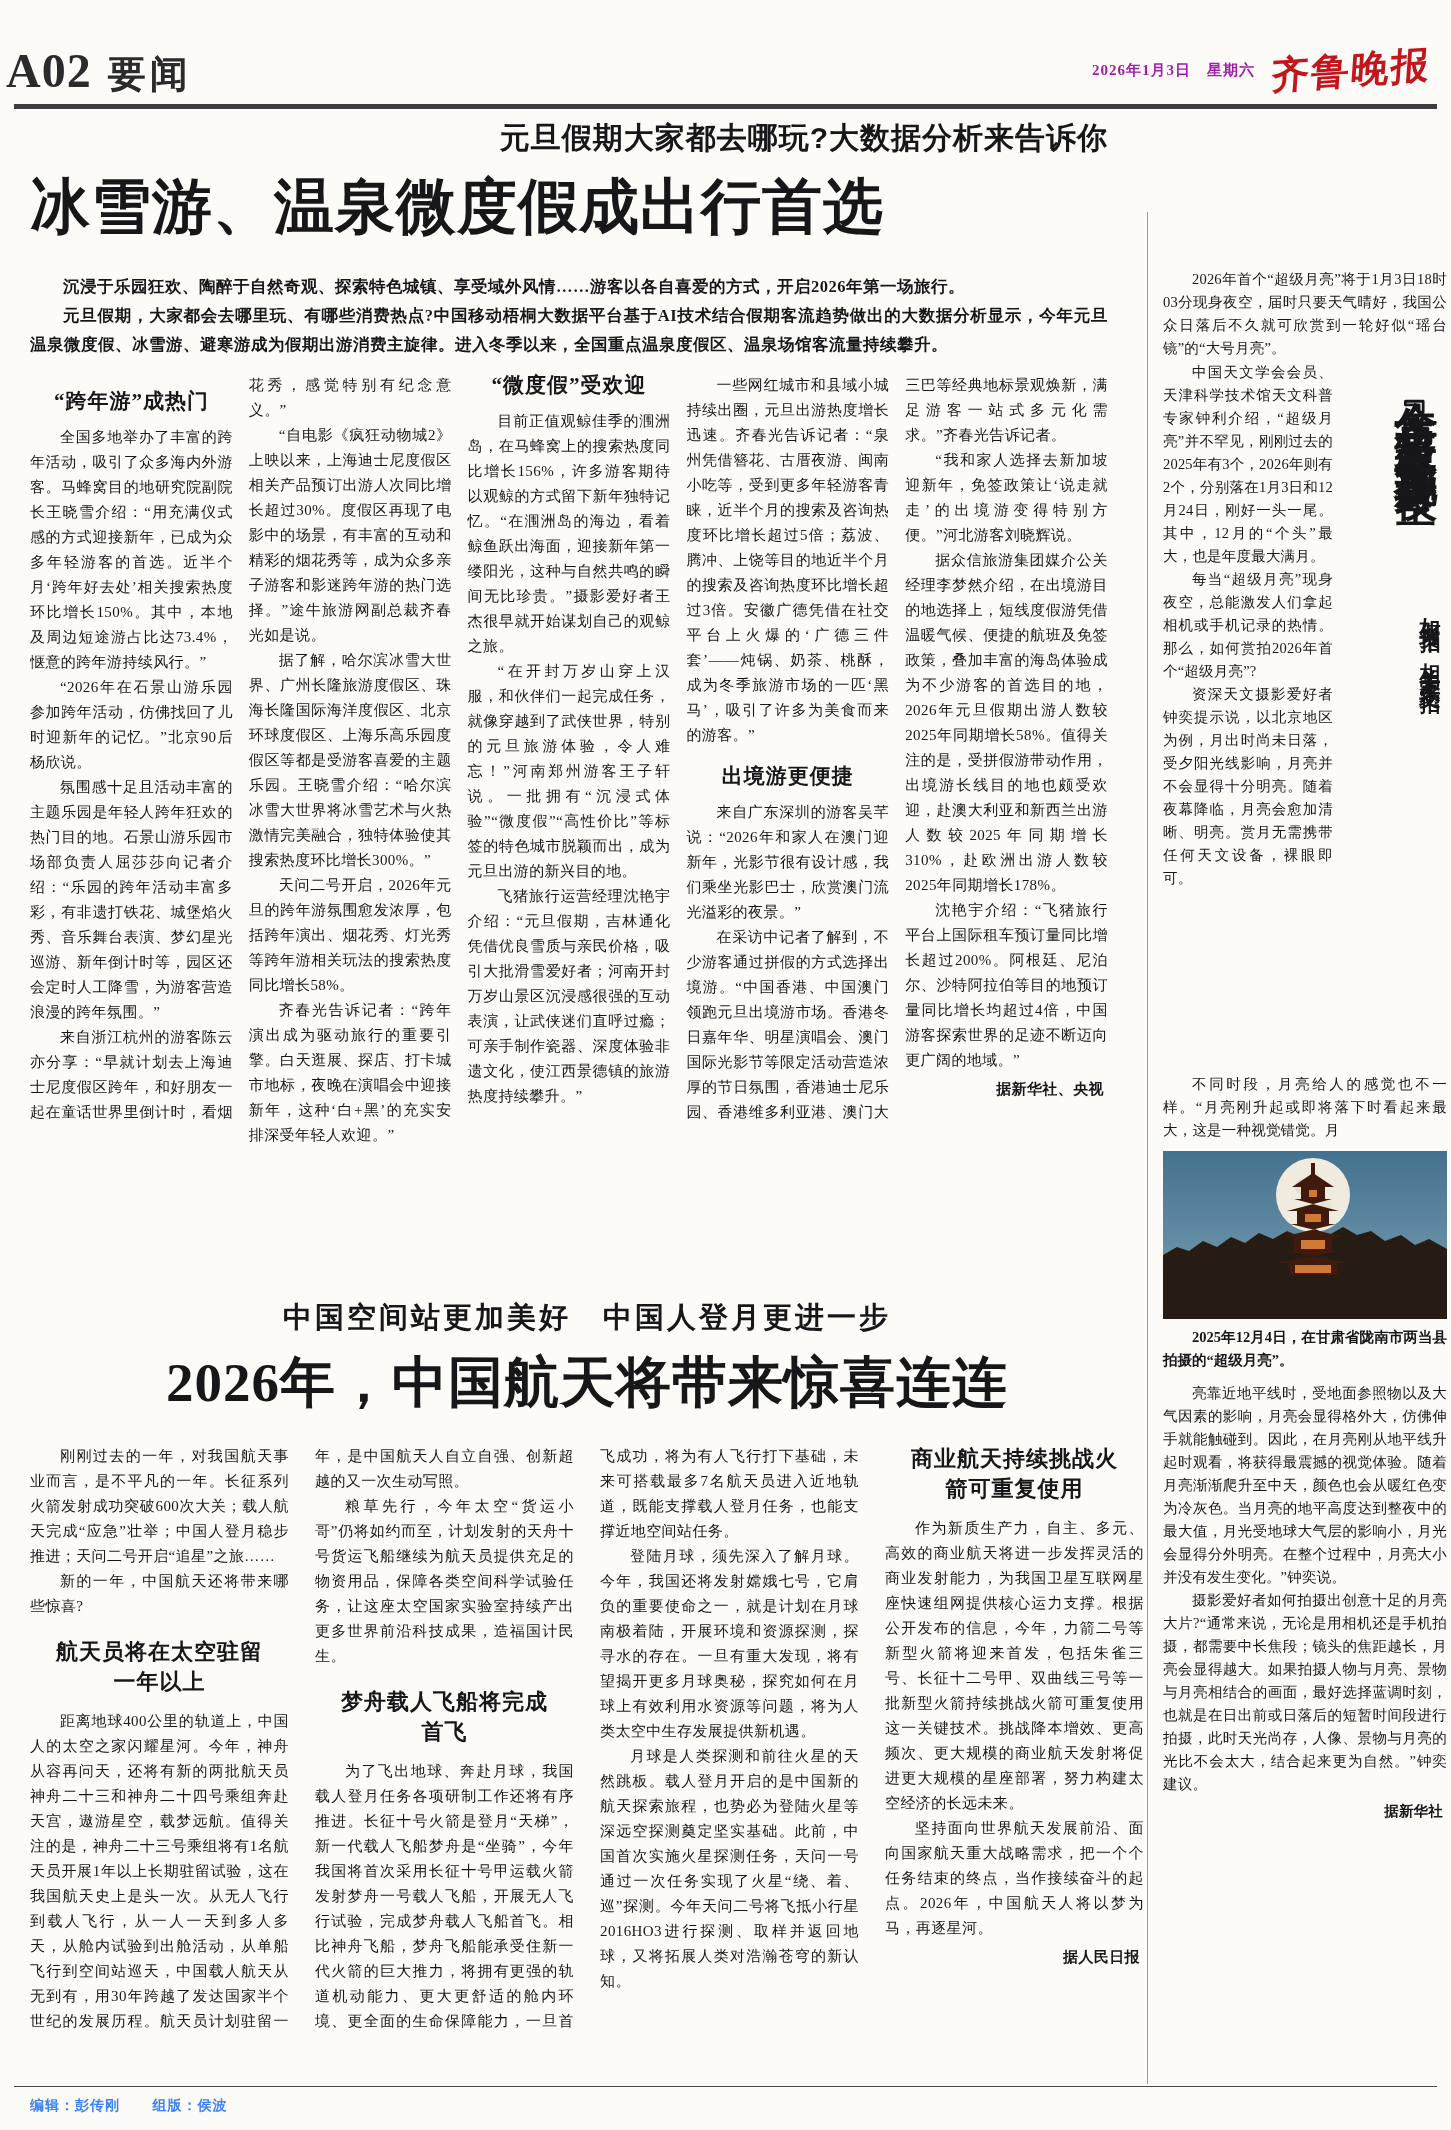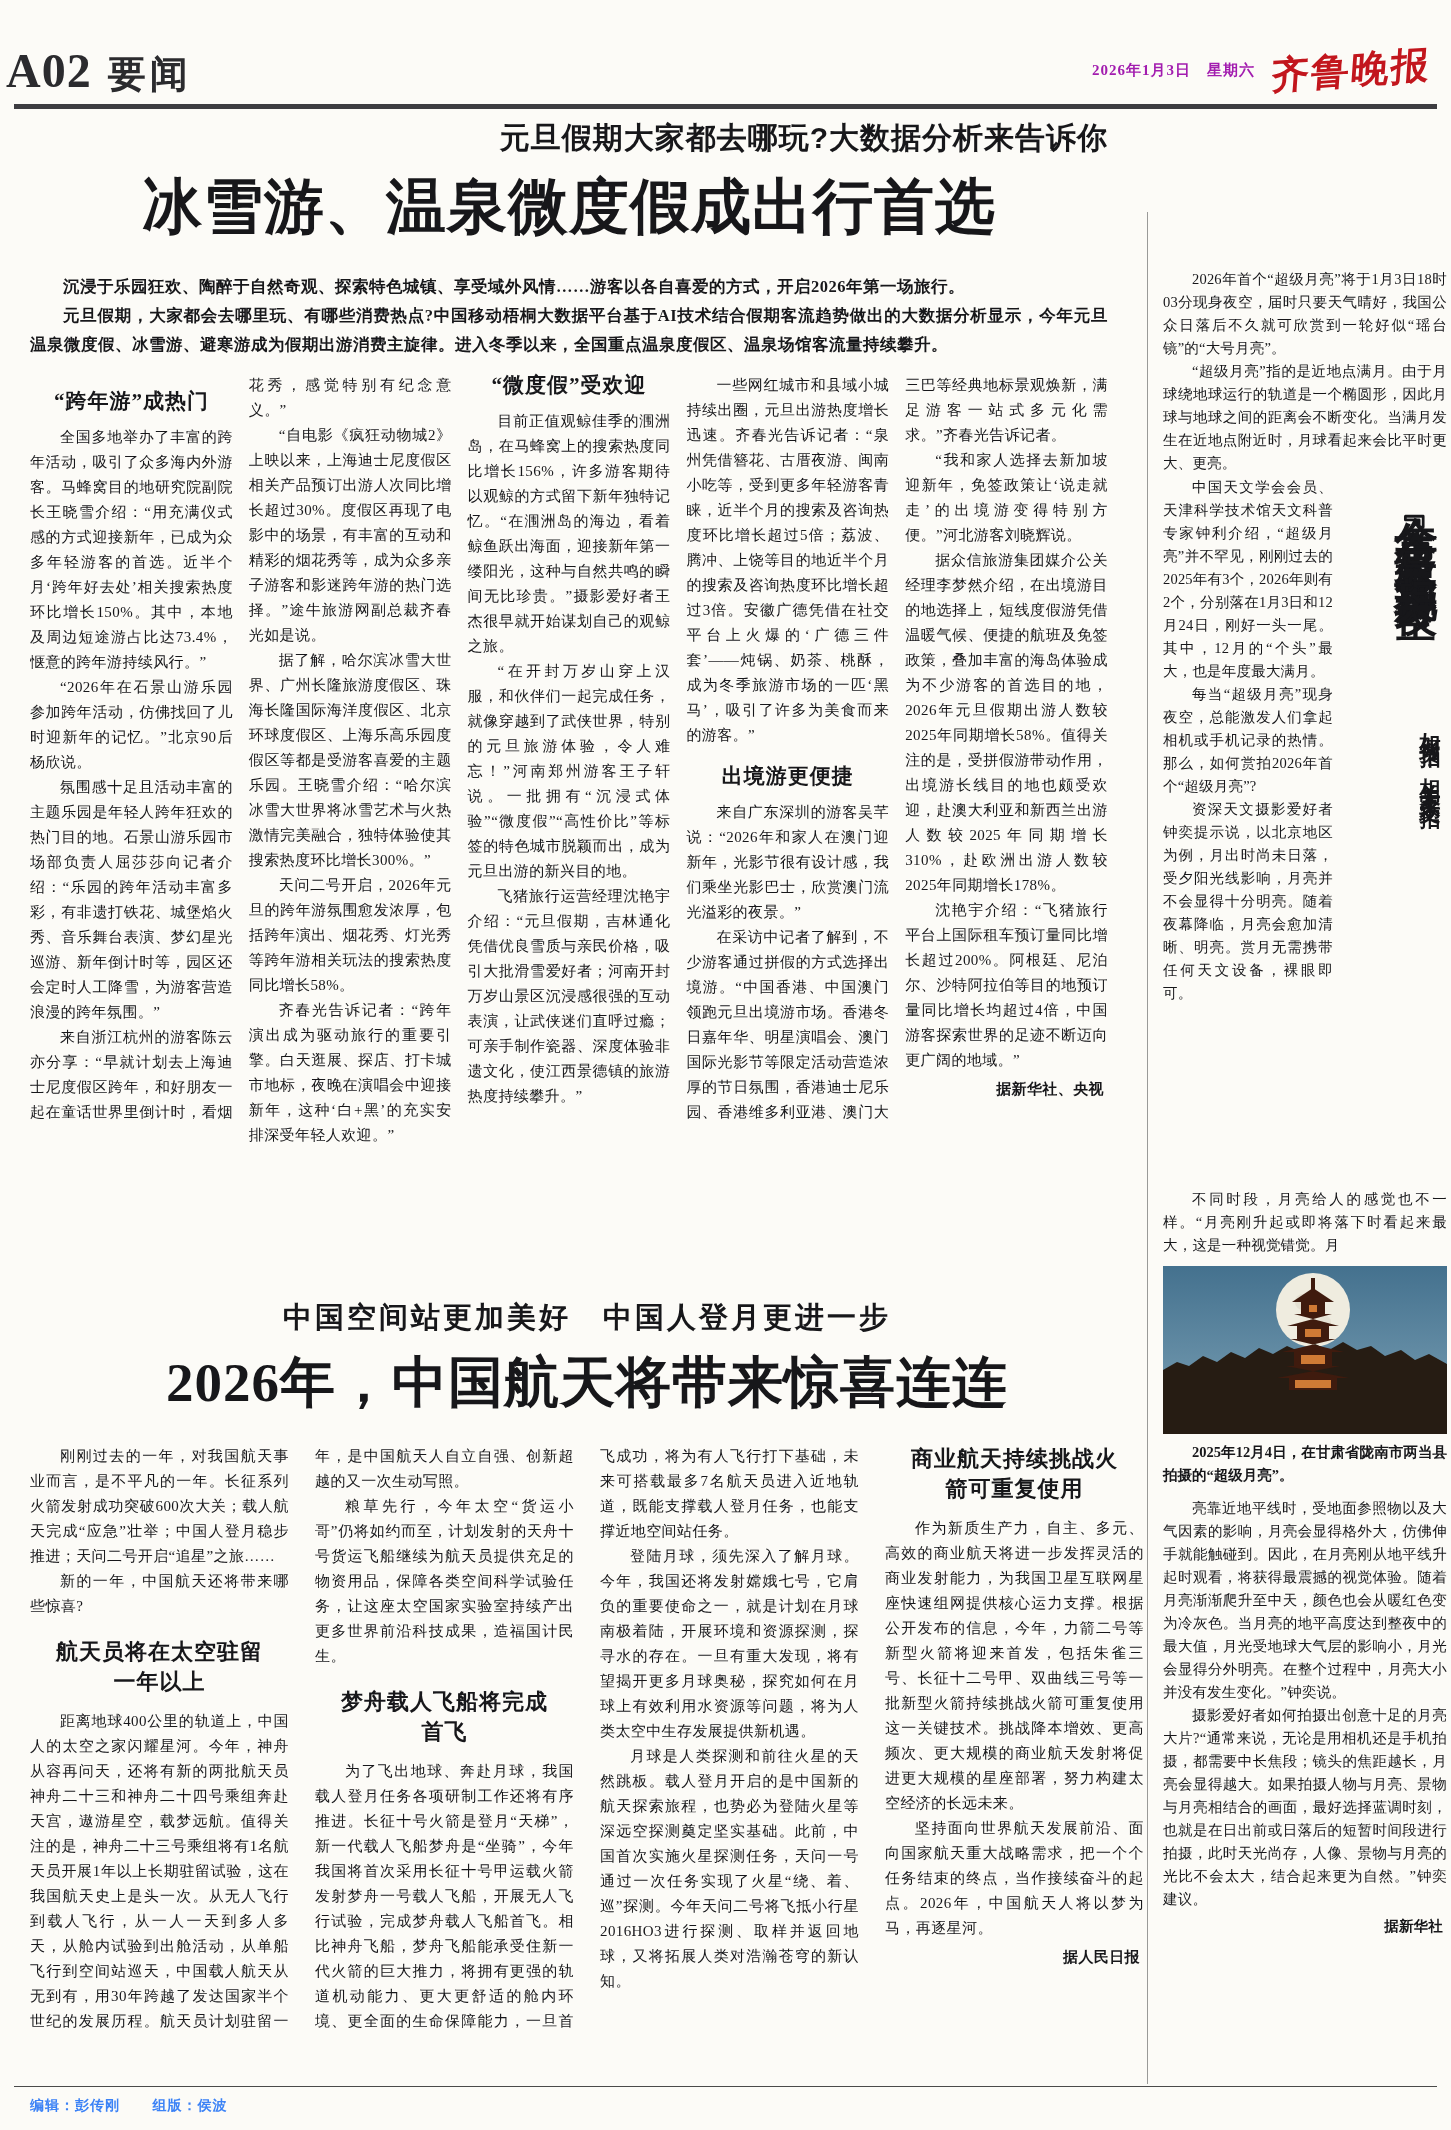--- a/index.html
+++ b/index.html
@@ -18,21 +18,21 @@
   .masthead{font-size:38px;color:#c2161d;font-weight:bold;transform:rotate(-4deg) skewX(-8deg);letter-spacing:2px;}
   .hdr-rule{position:absolute;top:104px;left:14px;right:14px;height:5px;background:#3d3d41;}
   
   p{margin:0;}
   .jp p{text-indent:2em;text-align:justify;}
   h3.subhead{break-inside:avoid;text-align:center;font-size:21px;font-weight:900;margin:16px 0 11px;letter-spacing:1px;}
   p.attr{text-align:right;font-weight:bold;text-indent:0;padding-right:4px;margin-top:4px;}
   
   .lead{position:absolute;left:30px;top:118px;width:1078px;}
   .lead .kicker{text-align:right;font-family:"Liberation Sans",sans-serif;font-weight:bold;font-size:30px;letter-spacing:1px;}
-  .lead h1{text-align:center;font-size:60px;font-weight:900;margin:8px 0 24px;letter-spacing:1px;white-space:nowrap;}
+  .lead h1{font-size:60px;font-weight:900;margin:8px 0 24px;letter-spacing:1px;white-space:nowrap;}
   .lead .intro p{font-size:16.5px;font-weight:bold;line-height:29px;text-indent:2em;letter-spacing:0.5px;text-align:justify;}
   .body5{margin-top:14px;column-count:5;column-gap:16px;height:945px;overflow:hidden;
          font-size:15px;line-height:25px;letter-spacing:0.4px;}
   
   .vrule{position:absolute;left:1147px;top:212px;width:1px;height:1872px;background:#9a9a98;}
   
   .moon{position:absolute;left:1163px;top:268px;width:284px;font-size:14.5px;line-height:23px;}
   .moon .jp p{letter-spacing:0.2px;}
   .m-mid{display:flex;margin-top:1px;min-height:712px;}
   .m-mid-text{width:170px;flex:none;}
@@ -100,21 +100,20 @@
       <p>沈艳宇介绍：“飞猪旅行平台上国际租车预订量同比增长超过200%。阿根廷、尼泊尔、沙特阿拉伯等目的地预订量同比增长均超过4倍，中国游客探索世界的足迹不断迈向更广阔的地域。”</p>
       <p class="attr">据新华社、央视</p>
     </div>
 </div>
 
 <div class="vrule"></div>
 
 <div class="moon">
   <div class="jp">
       <p>2026年首个“超级月亮”将于1月3日18时03分现身夜空，届时只要天气晴好，我国公众日落后不久就可欣赏到一轮好似“瑶台镜”的“大号月亮”。</p>
-      <p>“超级月亮”指的是近地点满月。由于月球绕地球运行的轨道是一个椭圆形，因此月球与地球之间的距离会不断变化。当满月发生在近地点附近时，月球看起来会比平时更大、更亮。</p>
     </div>
   <div class="m-mid">
     <div class="m-mid-text jp">
         <p>中国天文学会会员、天津科学技术馆天文科普专家钟利介绍，“超级月亮”并不罕见，刚刚过去的2025年有3个，2026年则有2个，分别落在1月3日和12月24日，刚好一头一尾。其中，12月的“个头”最大，也是年度最大满月。</p>
         <p>每当“超级月亮”现身夜空，总能激发人们拿起相机或手机记录的热情。那么，如何赏拍2026年首个“超级月亮”?</p>
         <p>资深天文摄影爱好者钟奕提示说，以北京地区为例，月出时尚未日落，受夕阳光线影响，月亮并不会显得十分明亮。随着夜幕降临，月亮会愈加清晰、明亮。赏月无需携带任何天文设备，裸眼即可。</p>
       </div>
     <div class="m-vert">
       <h2 class="v-head">今年首个『超级月亮』今天将现身夜空</h2>
       <div class="v-sub">如何赏拍？相关专家来支招</div>

